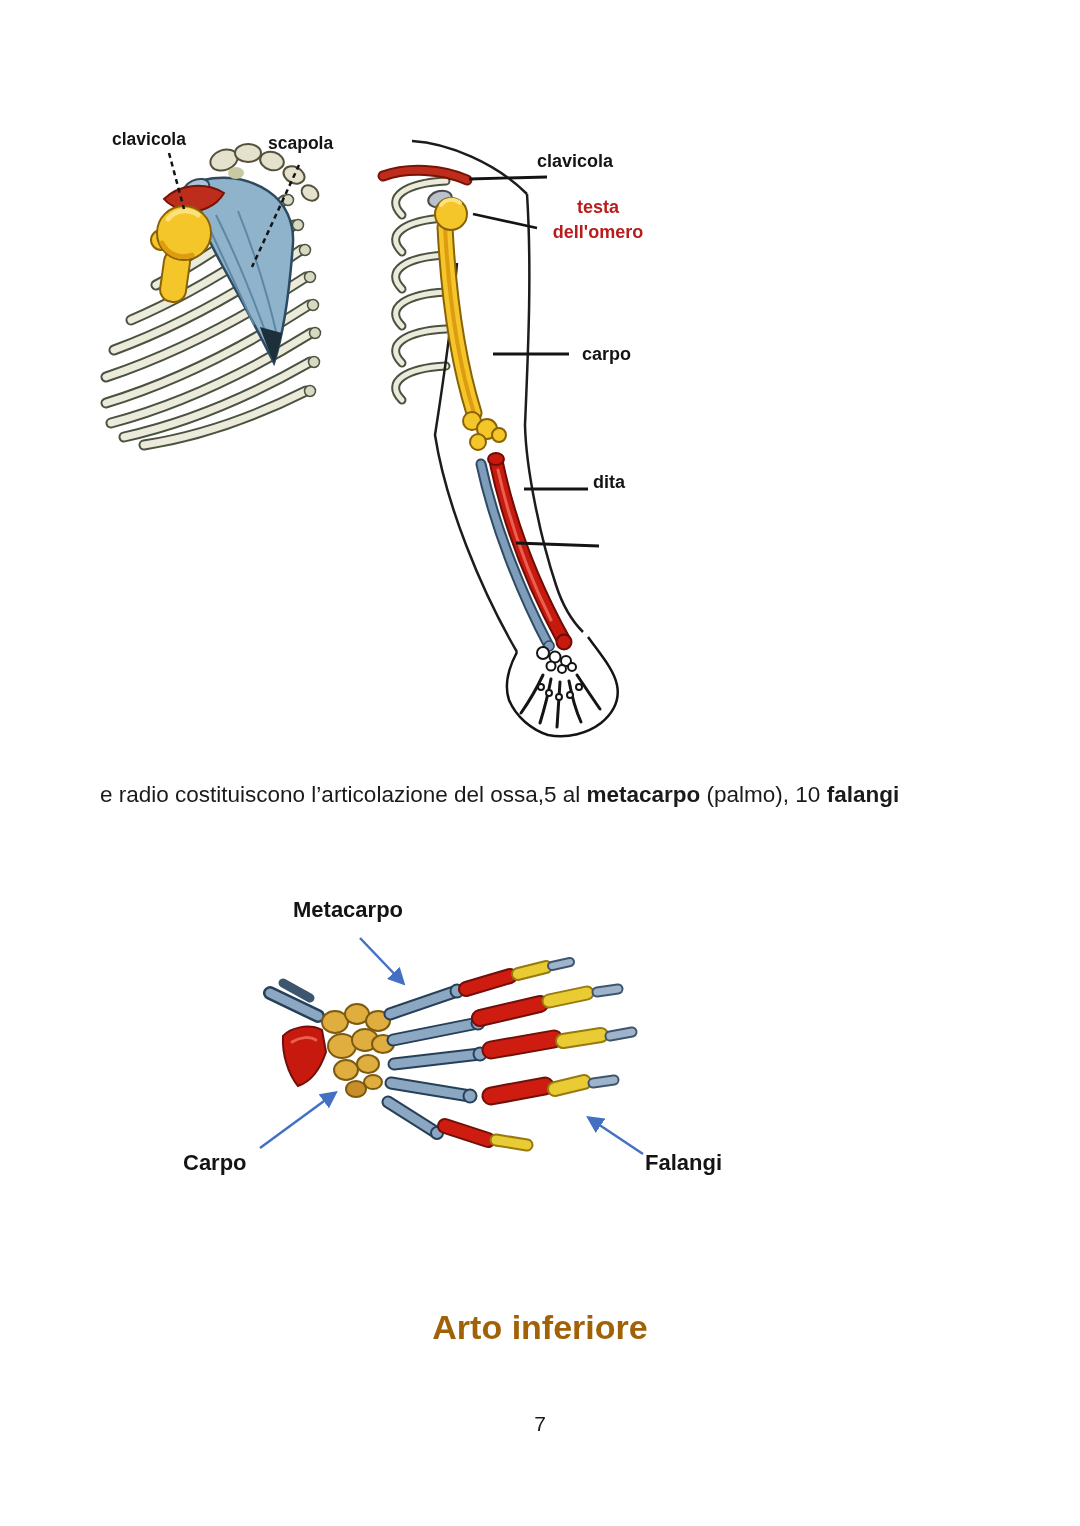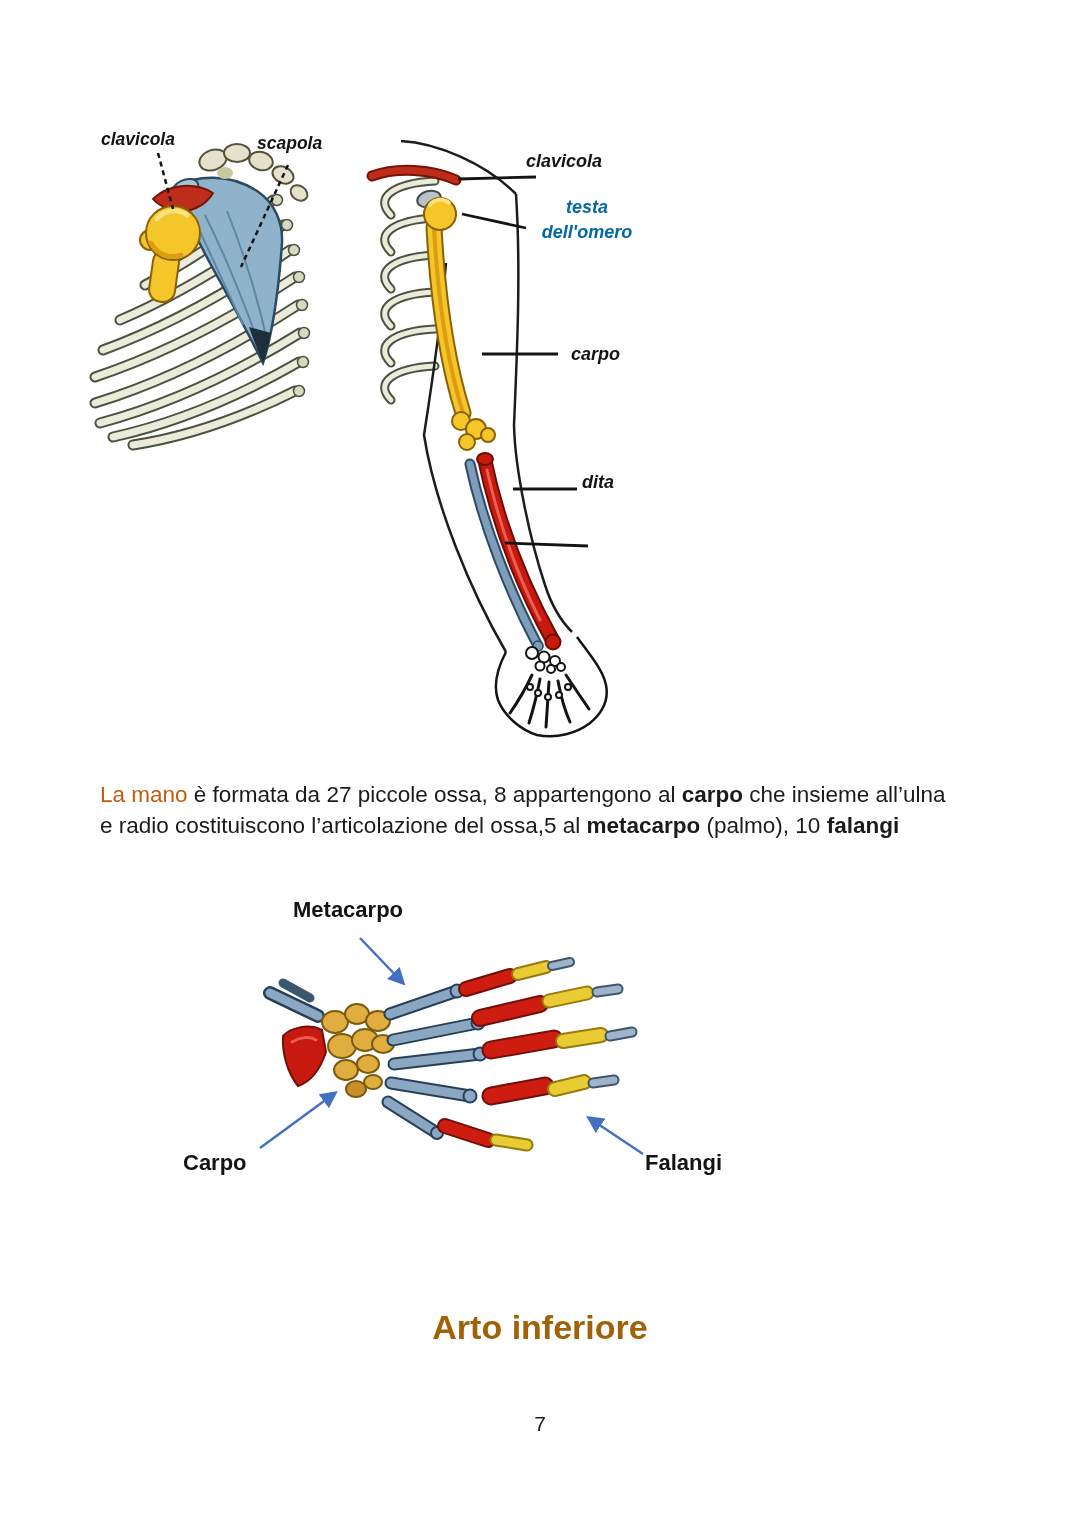--- a/index.html
+++ b/index.html
@@ -5,37 +5,37 @@
   html,body{margin:0;padding:0;background:#fff;}
   .page{position:relative;width:1080px;height:1526px;background:#ffffff;
         font-family:"Liberation Sans",sans-serif;overflow:hidden;}
   .fig{position:absolute;}
   .fig svg{position:absolute;left:0;top:0;}
   .fig-label{position:absolute;font-weight:bold;color:#141414;white-space:nowrap;}
   .lbl-sm{font-size:17.5px;}
   .lbl-md{font-size:18px;}
   .lbl-hand{font-size:22px;}
   .testa-block{position:absolute;width:130px;text-align:center;font-weight:bold;
-               font-size:18px;line-height:25px;color:#0369a1;}
+               font-size:18px;line-height:25px;color:#b91c1c;}
   .para{position:absolute;left:100px;top:779px;font-size:22.5px;line-height:31px;
         color:#1b1b1b;}
   .para .pline{white-space:nowrap;}
   .para .orange{color:#C55A11;}
   .para b{font-weight:bold;}
   .heading{position:absolute;left:0;top:1308px;width:100%;text-align:center;
            font-size:34px;font-weight:bold;color:#a16207;margin:0;}
   .pagenum{position:absolute;left:0;top:1412px;width:100%;text-align:center;
            font-size:21px;color:#1b1b1b;}
 </style>
 </head>
 <body>
 
 <div class="page">
 
-  <div class="fig" style="left:85px;top:115px;width:580px;height:630px;font-style:italic;">
+  <div class="fig" style="left:96px;top:115px;width:580px;height:630px;">
     <svg width="580" height="630" viewBox="0 0 580 630">
       <defs>
         <marker id="ah" viewBox="0 0 10 10" refX="8" refY="5" markerWidth="7" markerHeight="7" orient="auto">
           <path d="M0,0 L10,5 L0,10 z" fill="#4470C4"></path>
         </marker>
       </defs>
 
       <g>
         <g stroke="#4A5240" stroke-width="11" stroke-linecap="round" fill="none">
           <path d="M60,170 Q118,140 188,85"></path>
@@ -204,21 +204,20 @@
     <div class="fig-label lbl-md" style="left:441px;top:36px;">clavicola</div>
     <div class="testa-block" style="left:437px;top:80px;">
       <div>testa</div>
       <div>dell'omero</div>
     </div>
     <div class="fig-label lbl-md" style="left:486px;top:229px;">carpo</div>
     <div class="fig-label lbl-md" style="left:497px;top:357px;">dita</div>
   </div>
 
   <div class="para">
-    <div class="pline"><span class="orange">La mano</span><span> è formata da 27 piccole ossa, 8 appartengono al </span><b>carpo</b><span> che insieme all’ulna</span></div>
     <div class="pline"><span>e radio costituiscono l’articolazione del ossa,5 al </span><b>metacarpo</b><span> (palmo), 10 </span><b>falangi</b></div>
   </div>
 
   <div class="fig" style="left:150px;top:890px;width:610px;height:300px;">
     <svg width="610" height="300" viewBox="0 0 610 300">
       <defs>
         <marker id="ah2" viewBox="0 0 10 10" refX="8" refY="5" markerWidth="7" markerHeight="7" orient="auto">
           <path d="M0,0 L10,5 L0,10 z" fill="#4470C4"></path>
         </marker>
       </defs>

